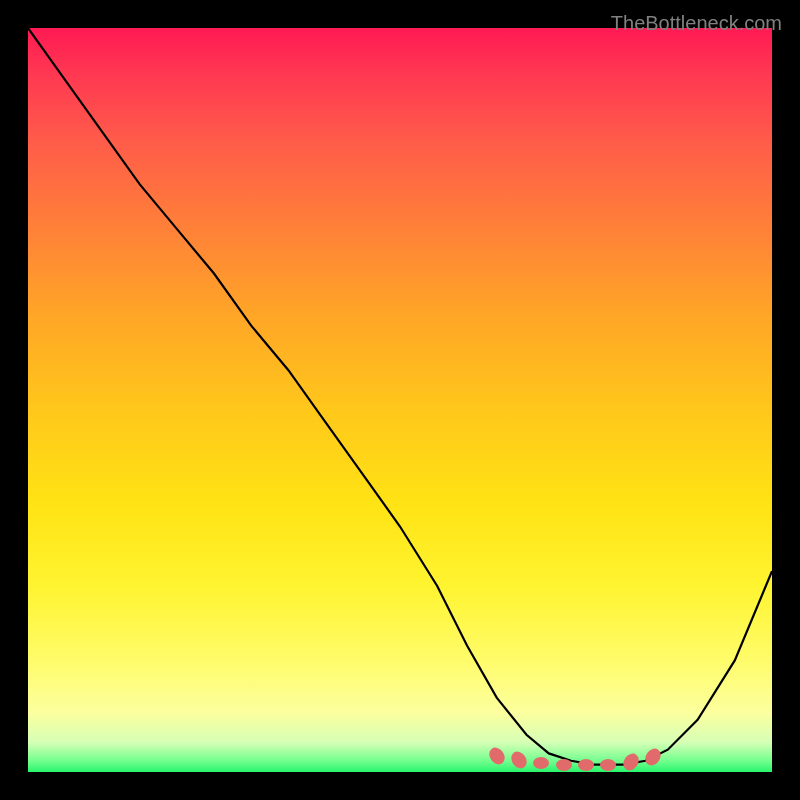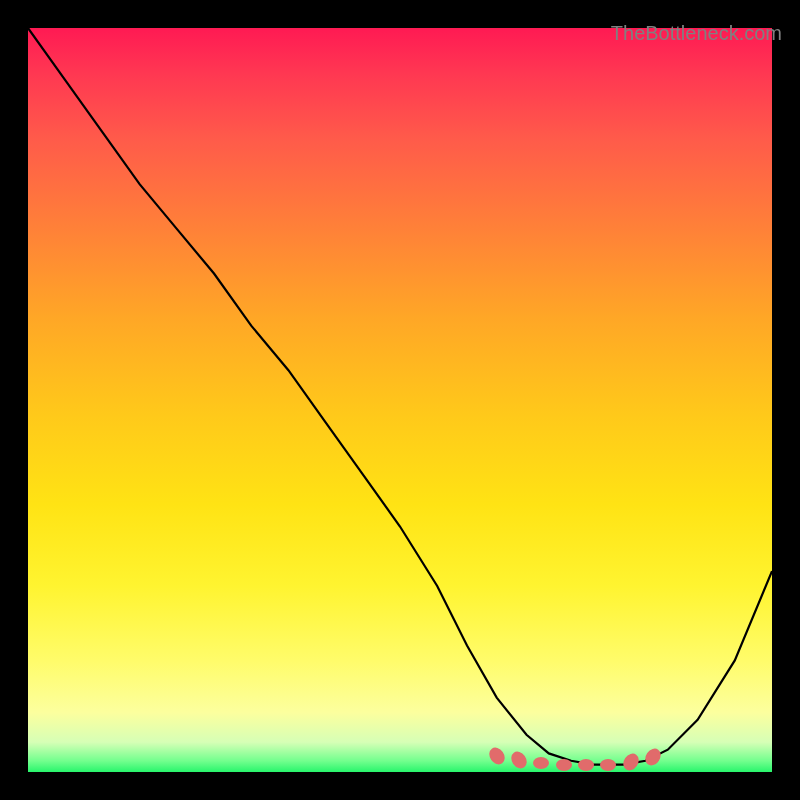--- a/index.html
+++ b/index.html
@@ -5,21 +5,21 @@
   * { margin: 0; padding: 0; box-sizing: border-box; }
   body {
     width: 800px;
     height: 800px;
     background: #000;
     position: relative;
     font-family: Arial, sans-serif;
   }
   .attribution {
     position: absolute;
-    top: 22px;
+    top: 12px;
     right: 18px;
     color: #808080;
     font-size: 20px;
     font-weight: 500;
     z-index: 10;
   }
   .plot-area {
     position: absolute;
     left: 28px;
     top: 28px;

